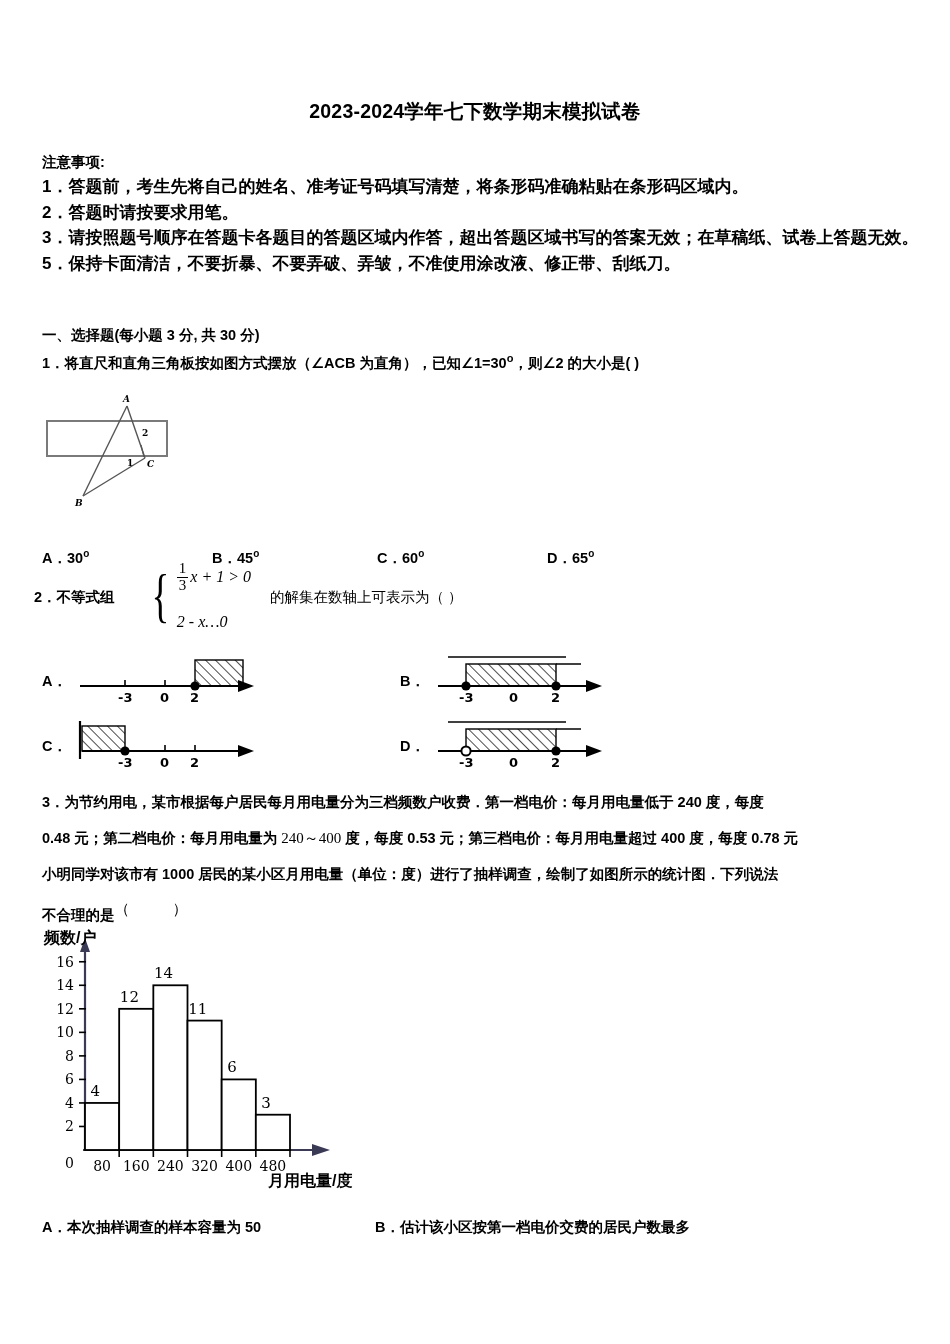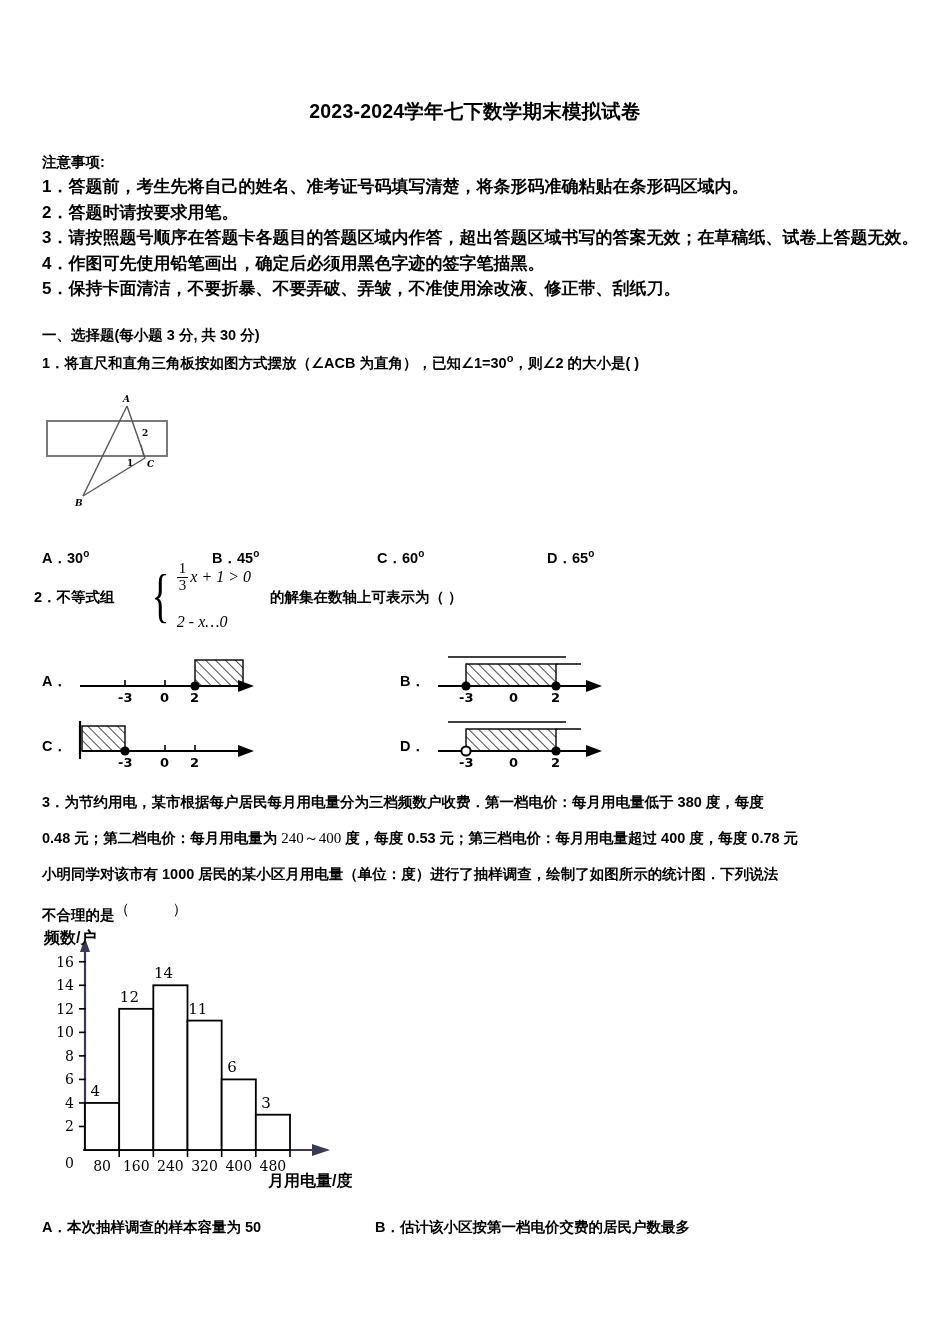--- a/index.html
+++ b/index.html
@@ -130,21 +130,21 @@
     line-height: 1.05;
     margin-right: 2px;
   }
   .frac .num { padding: 0 2px; }
   .frac .den { padding: 0 2px; border-top: 1.2px solid #000; }
   .ital { font-style: italic; }
   .q2-tail {
     position: absolute;
     left: 270px; top: 588px;
     font-family: "Liberation Sans", "DejaVu Sans", sans-serif;
-    font-weight: bold;
+    font-weight: normal;
     font-size: 14.5px;
     white-space: nowrap;
   }
 
   
   .nl-opt {
     position: absolute;
     font-family: "Liberation Sans", "DejaVu Sans", sans-serif;
     font-weight: bold;
     font-size: 14.5px;
@@ -220,21 +220,20 @@
 
 <div class="page">
 
   <div class="doc-title">2023-2024学年七下数学期末模拟试卷</div>
 
   <div class="notice">
     <div class="notice-head">注意事项:</div>
     <div class="notice-item">1．答题前，考生先将自己的姓名、准考证号码填写清楚，将条形码准确粘贴在条形码区域内。</div>
     <div class="notice-item">2．答题时请按要求用笔。</div>
     <div class="notice-item">3．请按照题号顺序在答题卡各题目的答题区域内作答，超出答题区域书写的答案无效；在草稿纸、试卷上答题无效。</div>
-    <div class="notice-item">4．作图可先使用铅笔画出，确定后必须用黑色字迹的签字笔描黑。</div>
     <div class="notice-item">5．保持卡面清洁，不要折暴、不要弄破、弄皱，不准使用涂改液、修正带、刮纸刀。</div>
   </div>
 
   <div class="section-head">一、选择题(每小题 3 分, 共 30 分)</div>
 
   <div class="q1-stem">
     <span>1．将直尺和直角三角板按如图方式摆放（∠ACB 为直角），已知∠1=30</span><span class="deg">o</span><span>，则∠2 的大小是(  )</span>
   </div>
 
   <svg class="q1-figure" viewBox="0 0 185 125">
@@ -367,21 +366,21 @@
       <polygon points="160,28 176,34 160,40" fill="#000"></polygon>
       <circle cx="40" cy="34" r="4.6" fill="#fff" stroke="#000" stroke-width="2"></circle>
       <circle cx="130" cy="34" r="4.6" fill="#000"></circle>
       <text x="33" y="50" font-family="DejaVu Sans, sans-serif" font-size="13" font-weight="bold">-3</text>
       <text x="83" y="50" font-family="DejaVu Sans, sans-serif" font-size="13" font-weight="bold">0</text>
       <text x="125" y="50" font-family="DejaVu Sans, sans-serif" font-size="13" font-weight="bold">2</text>
     </svg>
   </div>
 
   <div class="q3">
-    <div class="ln">3．为节约用电，某市根据每户居民每月用电量分为三档频数户收费．第一档电价：每月用电量低于 380 度，每度</div>
+    <div class="ln">3．为节约用电，某市根据每户居民每月用电量分为三档频数户收费．第一档电价：每月用电量低于 240 度，每度</div>
     <div class="ln"><span>0.48 元；第二档电价：每月用电量为 </span><span class="serif-num">240～400</span><span> 度，每度 0.53 元；第三档电价：每月用电量超过 400 度，每度 0.78 元</span></div>
     <div class="ln">小明同学对该市有 1000 居民的某小区月用电量（单位：度）进行了抽样调查，绘制了如图所示的统计图．下列说法</div>
   </div>
   <div class="q3-last">
     <span>不合理的是</span><span class="paren">（　）</span>
   </div>
 
   <div class="chart-wrap">
     <div class="chart-ylabel">频数/户</div>
     <div class="chart-xlabel">月用电量/度</div>

